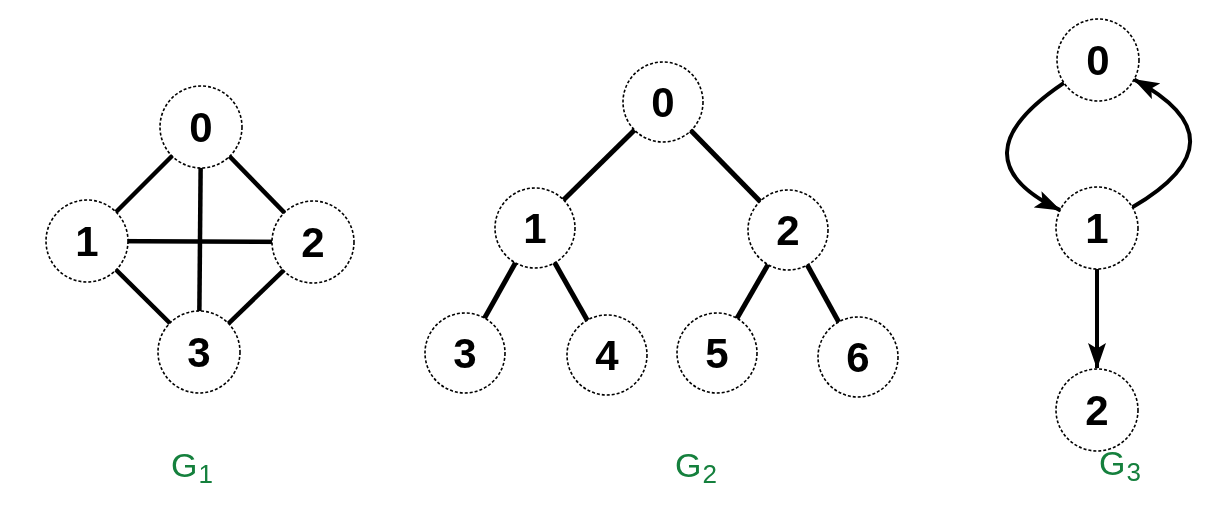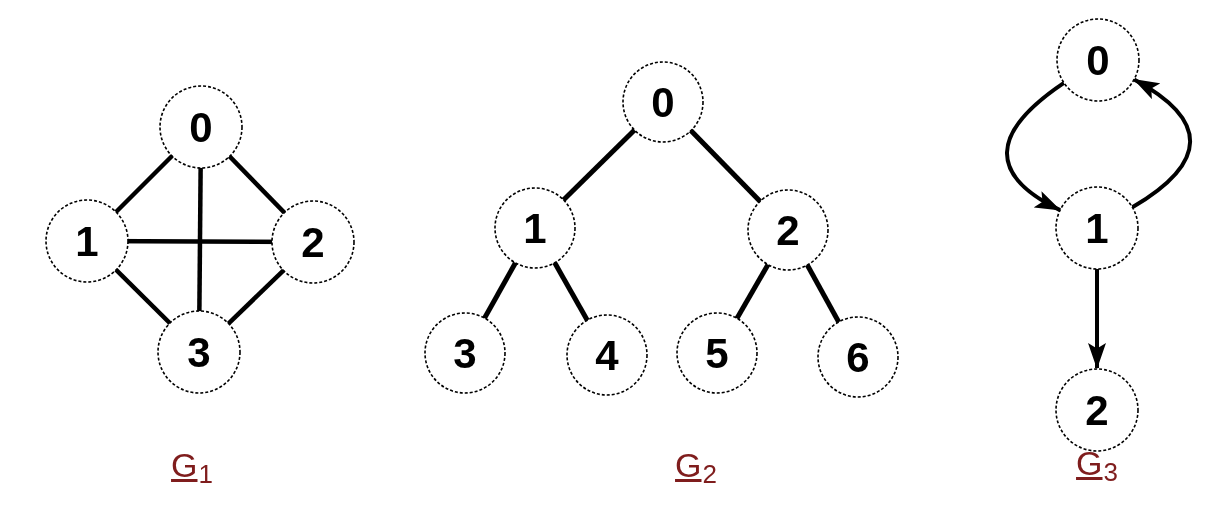--- a/index.html
+++ b/index.html
@@ -2,25 +2,25 @@
 <html><head>
 <meta charset="utf-8">
 <style>
   html,body{margin:0;padding:0;background:#ffffff;}
   body{width:1224px;height:508px;font-family:"Liberation Sans",sans-serif;}
   .stage{position:relative;width:1224px;height:508px;background:#ffffff;overflow:hidden;}
   .stage svg{position:absolute;left:0;top:0;}
   .edge{stroke:#000000;fill:none;}
   .node-circle{fill:#ffffff;stroke:#000000;stroke-width:1.6;stroke-dasharray:3 2;}
   .node-label{font-family:"Liberation Sans",sans-serif;font-weight:bold;font-size:42px;fill:#000000;text-anchor:middle;}
-  .caption{position:absolute;transform:translateX(-50%);color:#7f1d1d;font-size:34px;line-height:38px;white-space:nowrap;text-decoration:underline;}
+  .caption{position:absolute;transform:translateX(-50%);color:#15803d;font-size:34px;line-height:38px;white-space:nowrap;}
   .cap-sub{font-size:26px;position:relative;top:6px;margin-left:1px;}
   #cap-g1{left:192px;top:446px;}
   #cap-g2{left:696px;top:446px;}
-  #cap-g3{left:1097px;top:444px;}
+  #cap-g3{left:1120px;top:444px;}
 </style>
 </head>
 <body>
 
 <div class="stage">
   <svg id="fig" width="1224" height="508" viewBox="0 0 1224 508">
     <defs>
       <marker id="arrow" viewBox="0 0 26 18" refX="25" refY="9" markerWidth="26" markerHeight="18" markerUnits="userSpaceOnUse" orient="auto">
         <path d="M0,0 L26,9 L0,18 L5.5,9 Z" fill="#000000"></path>
       </marker>

